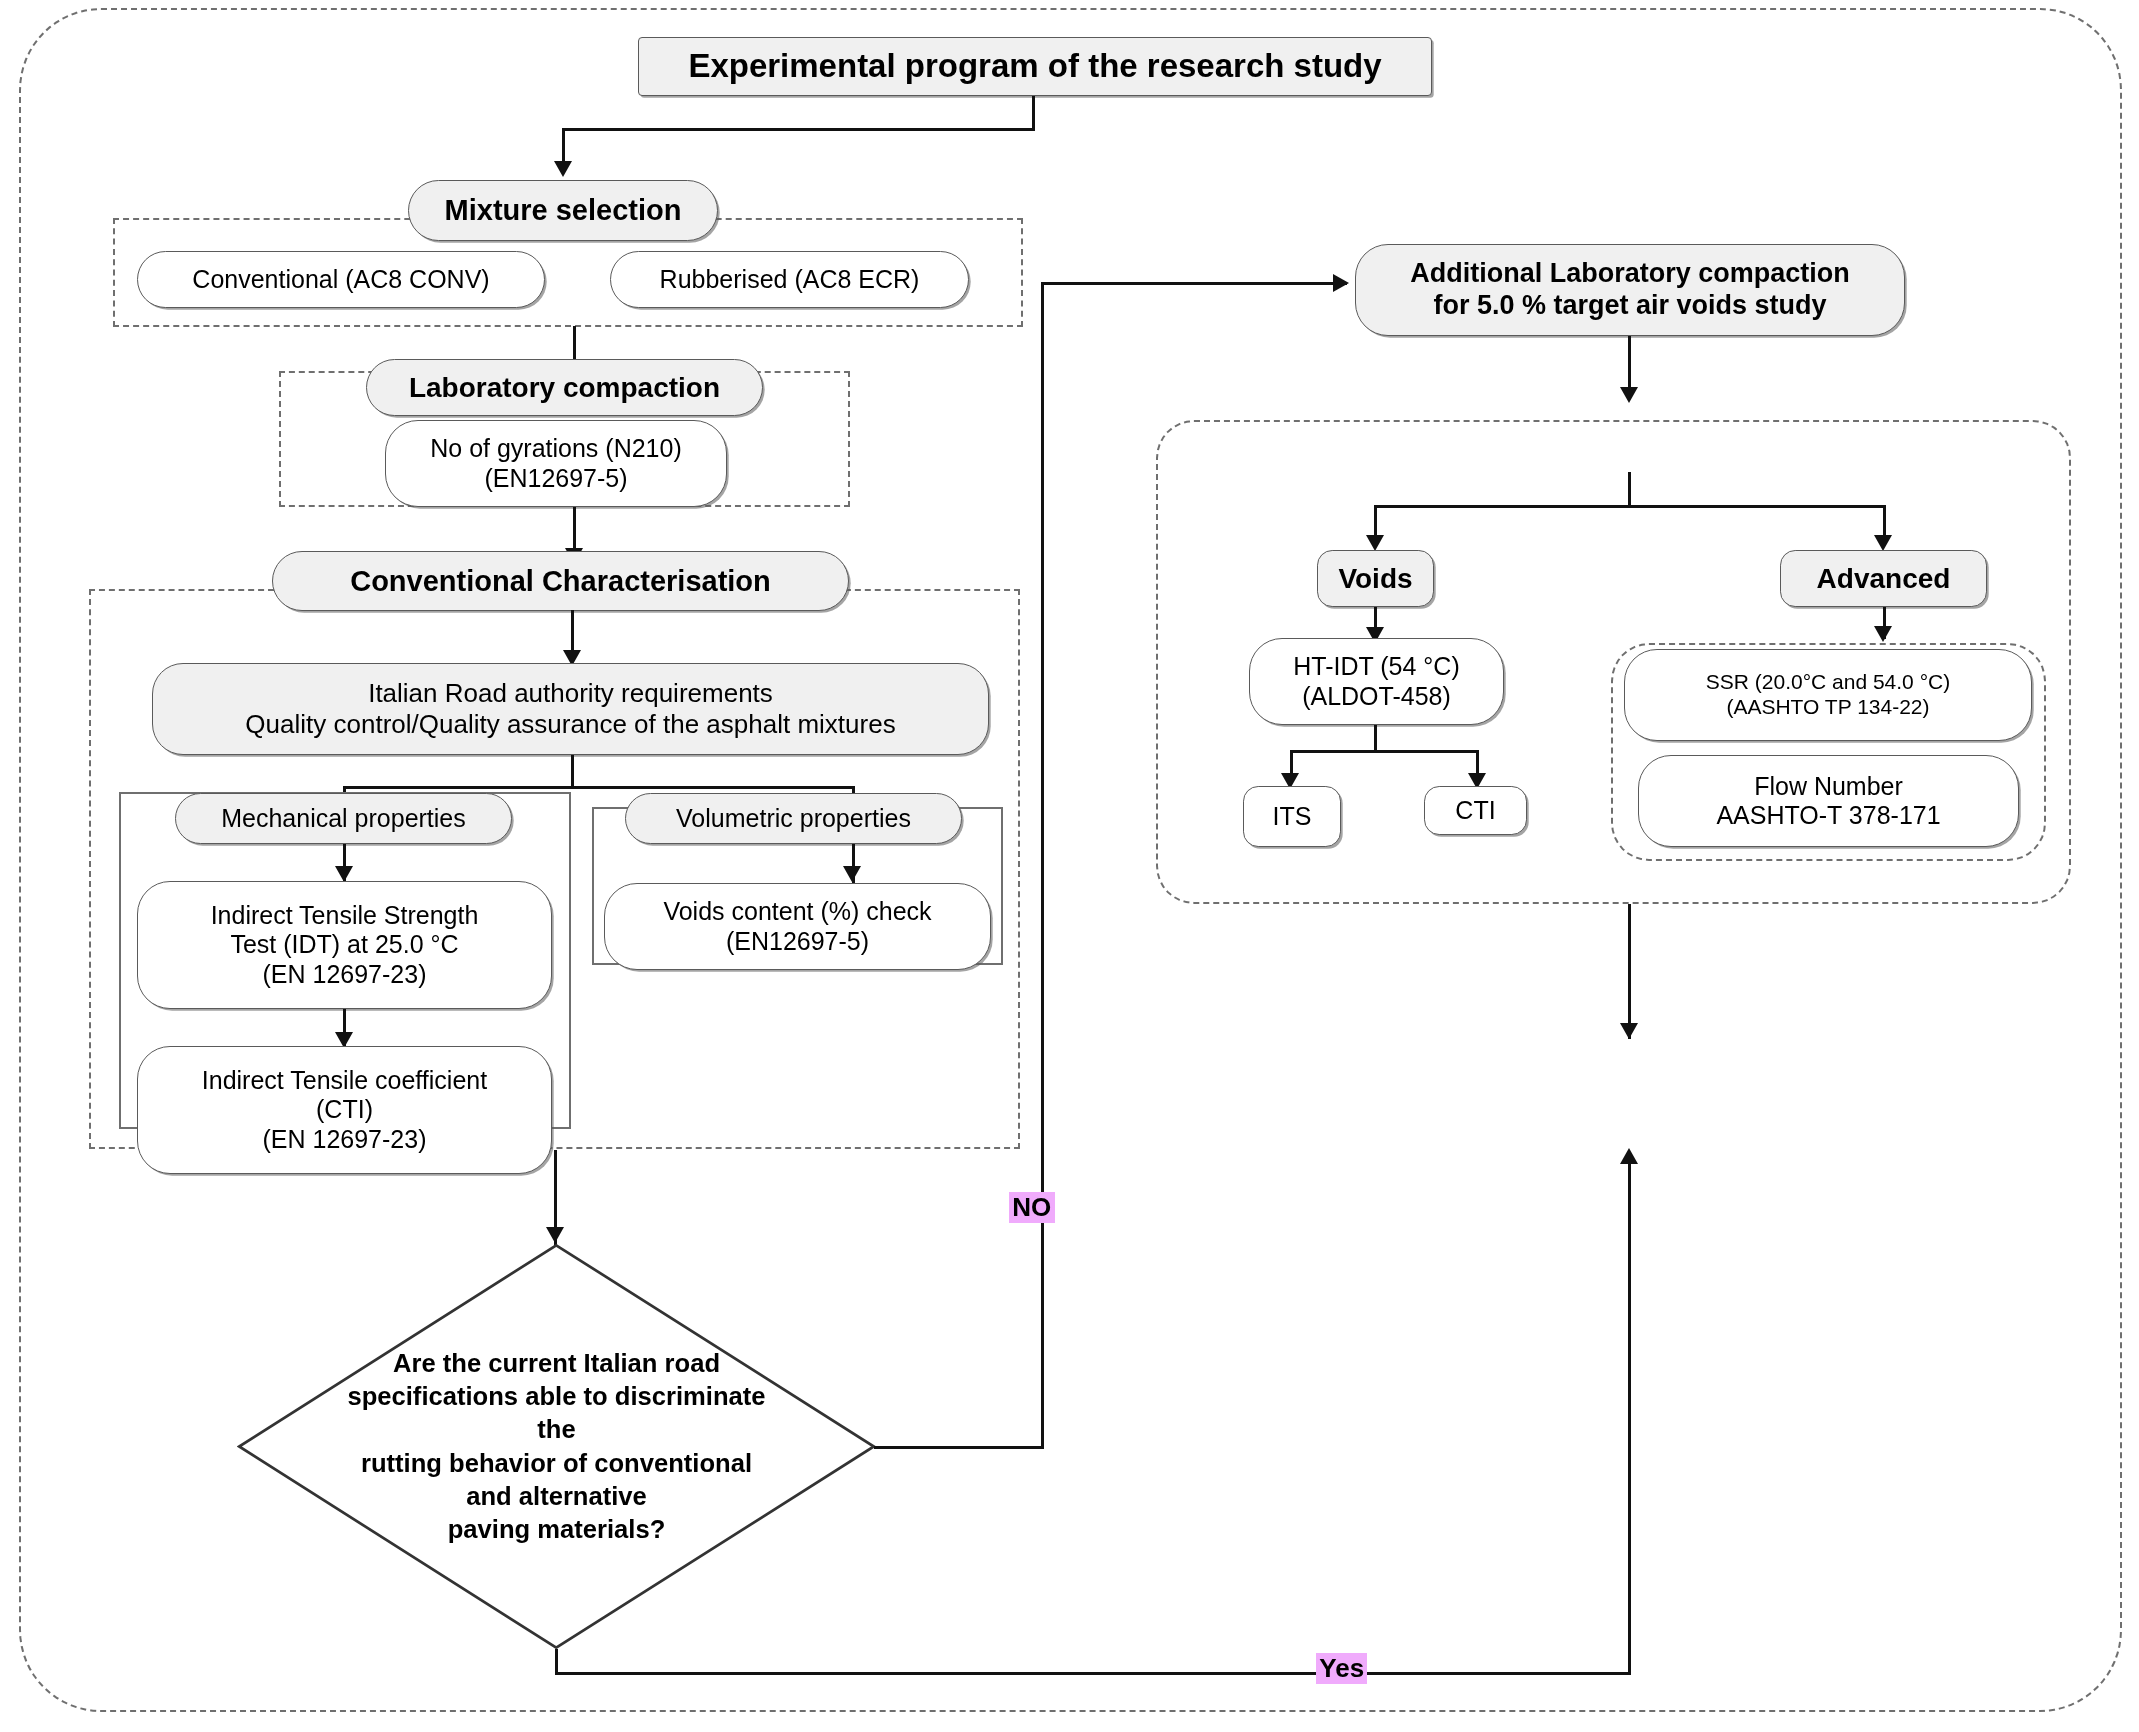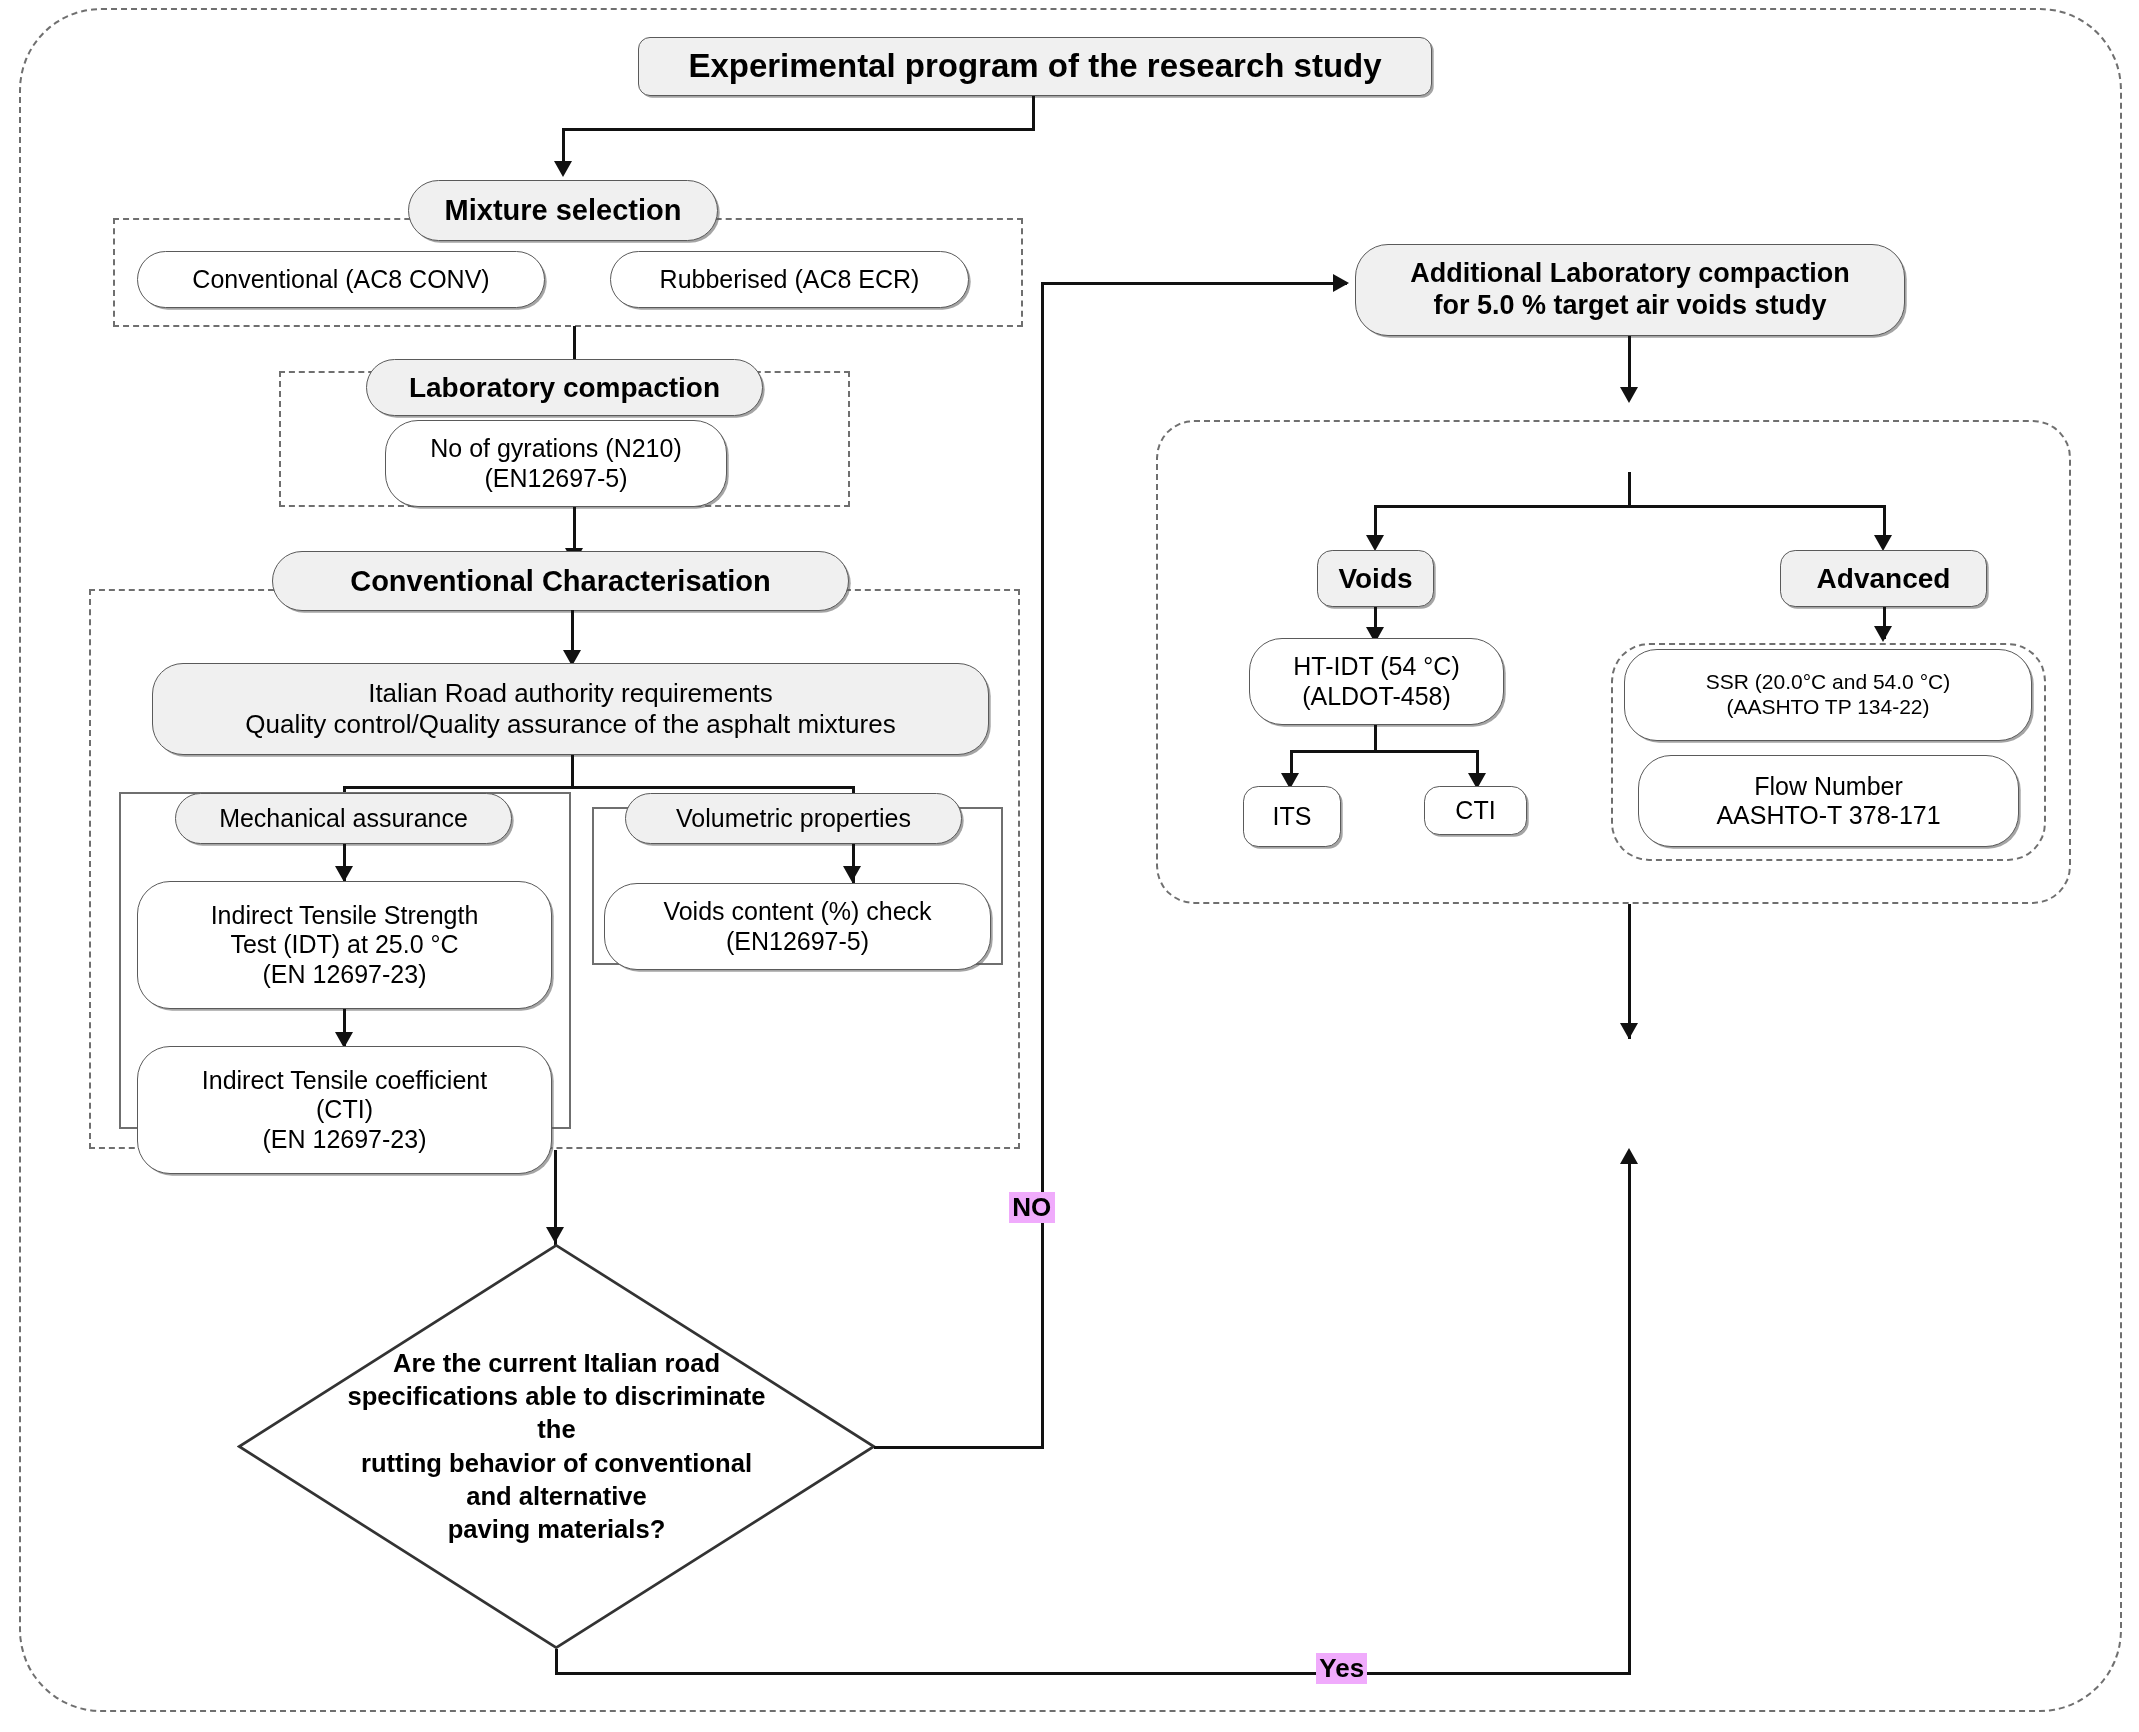--- a/index.html
+++ b/index.html
@@ -26,21 +26,21 @@
     background:#ffffff;
     border:1.6px solid #5a5a5a;
     box-shadow:2.2px 2.2px 0 -0.5px rgba(90,90,90,0.55);
     padding:2.2px 5.4px;
     white-space:pre-line;
   }
   .node.gray  { background:#f0f0f0; }
   .node.white { background:#ffffff; }
   .node.round { border-radius:33px; }
   .node.soft  { border-radius:15.2px; }
-  .node.rect  { border-radius:12px; }
+  .node.rect  { border-radius:4px; }
   .node.bold  { font-weight:bold; }
 
   
   .group {
     position:absolute;
     border:2.2px dashed #6f6f6f;
     background:transparent;
   }
   .group.outer  { border-radius:82px; border-width:2.7px; }
   .group.soft   { border-radius:38px; }
@@ -156,21 +156,21 @@
 
   <div class="ln v" style="left:571px; top:755px; width:2.7px; height:32px;"></div>
   <div class="ln h" style="left:343px; top:786px; width:511px; height:2.7px;"></div>
   <div class="ln v" style="left:343px; top:786px; width:2.7px; height:36px;"></div>
   <div class="arrow down" style="left:335px; top:816px;"></div>
   <div class="ln v" style="left:852px; top:786px; width:2.7px; height:36px;"></div>
   <div class="arrow down" style="left:843px; top:816px;"></div>
 
   <div class="solidgroup" style="left:119px; top:792px; width:452px; height:337px;"></div>
 
-  <div class="node gray round" style="left:175px; top:793px; width:337px; height:51px; font-size:25px;">Mechanical assurance</div>
+  <div class="node gray round" style="left:175px; top:793px; width:337px; height:51px; font-size:25px;">Mechanical properties</div>
 
   <div class="ln v" style="left:343px; top:844px; width:2.7px; height:39px;"></div>
   <div class="arrow down" style="left:335px; top:866px;"></div>
 
   <div class="node white round" style="left:137px; top:881px; width:415px; height:128px; font-size:25px;">Indirect Tensile Strength
 Test (IDT) at 25.0 °C
 (EN 12697-23)</div>
 
   <div class="ln v" style="left:343px; top:1009px; width:2.7px; height:39px;"></div>
   <div class="arrow down" style="left:335px; top:1032px;"></div>

